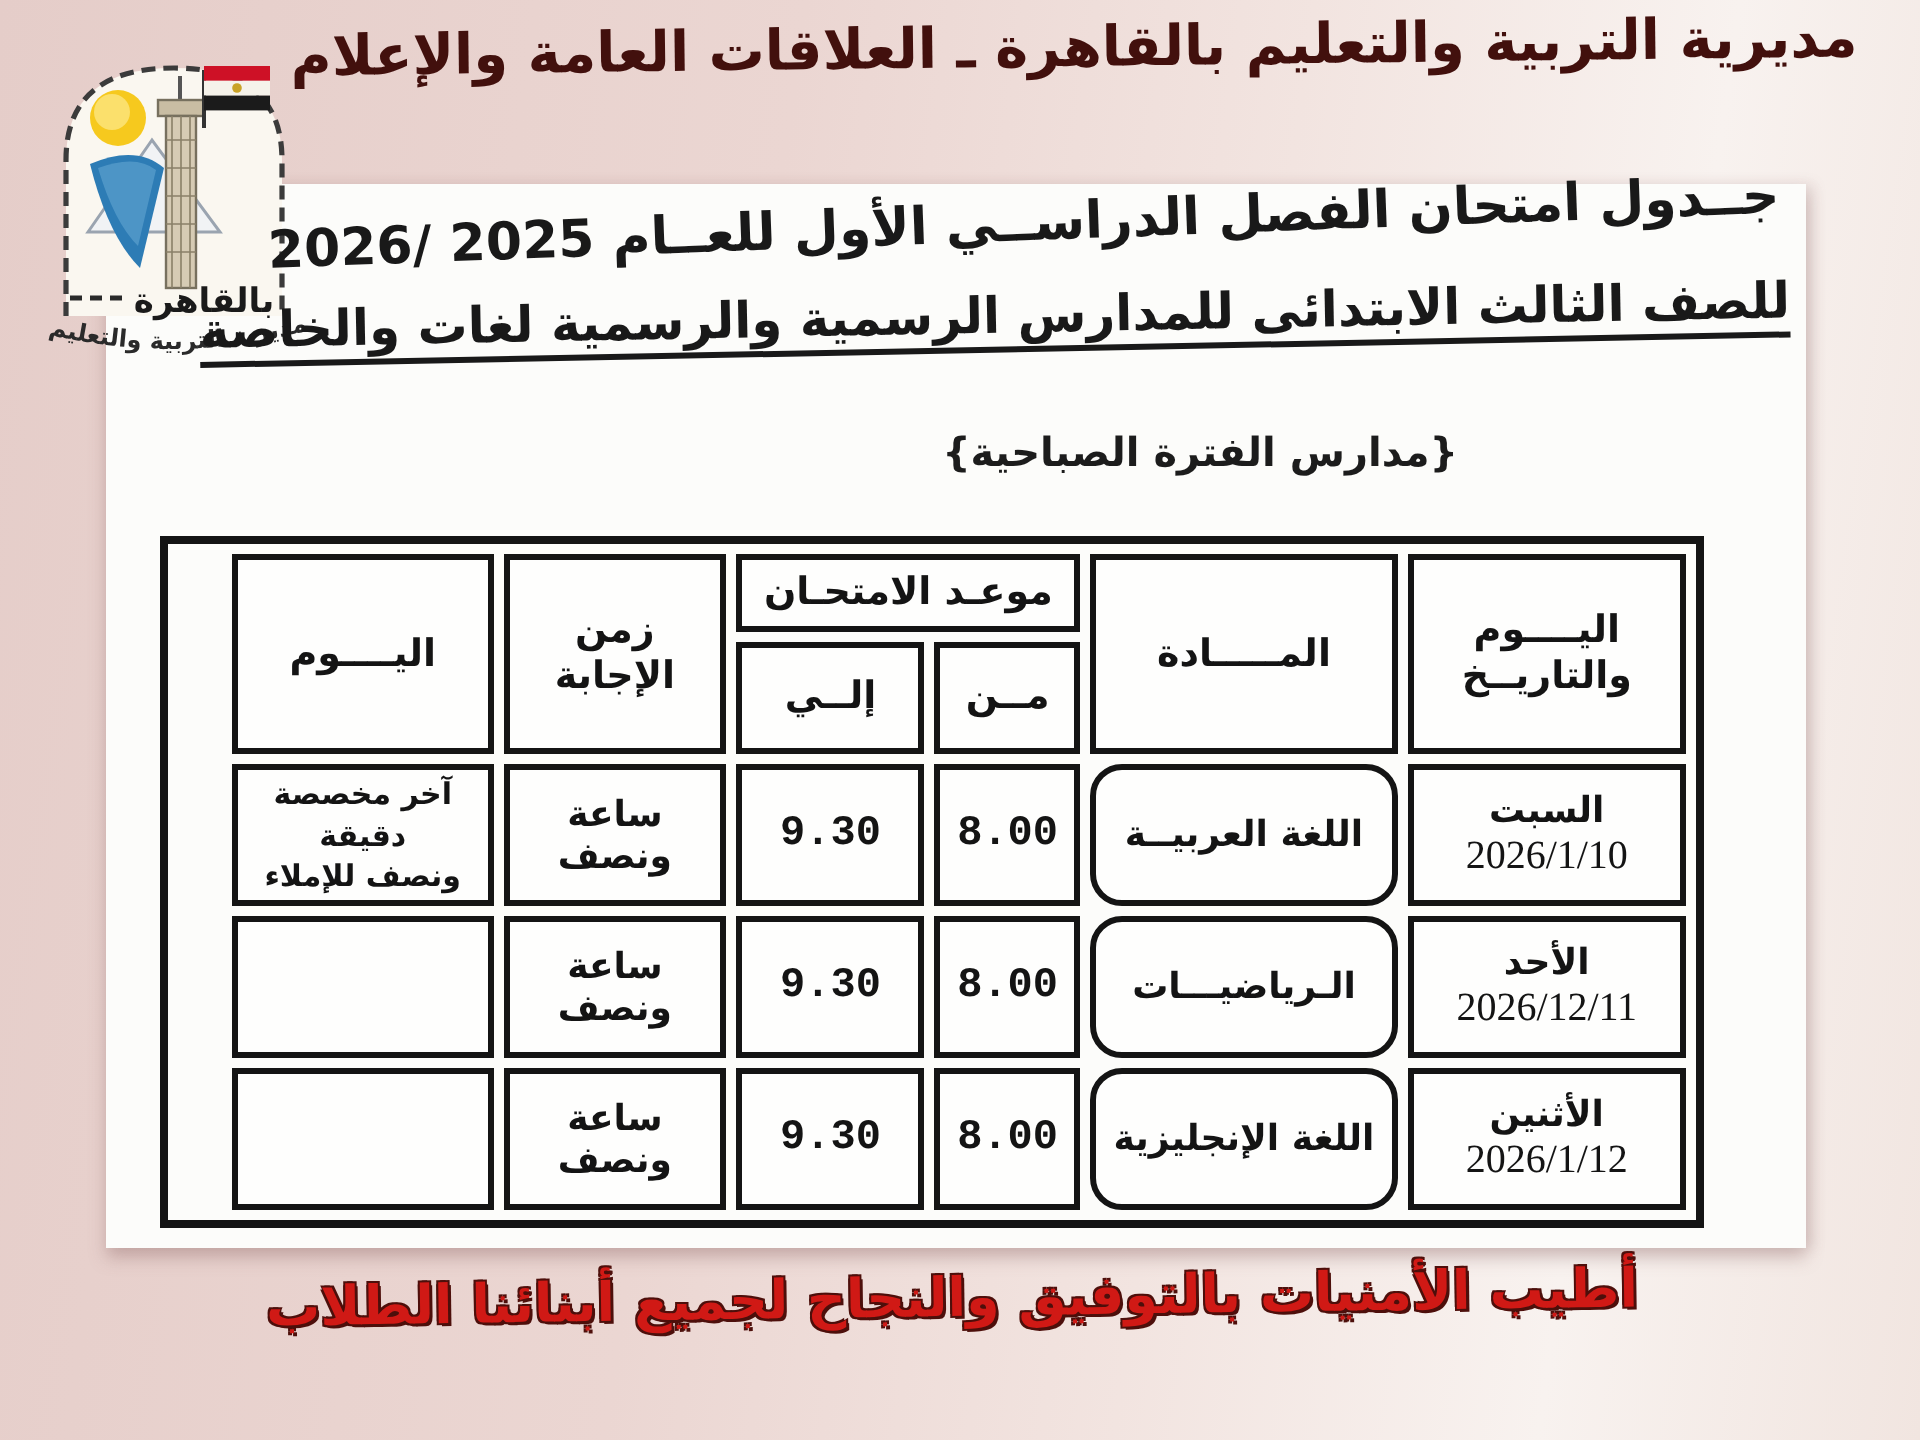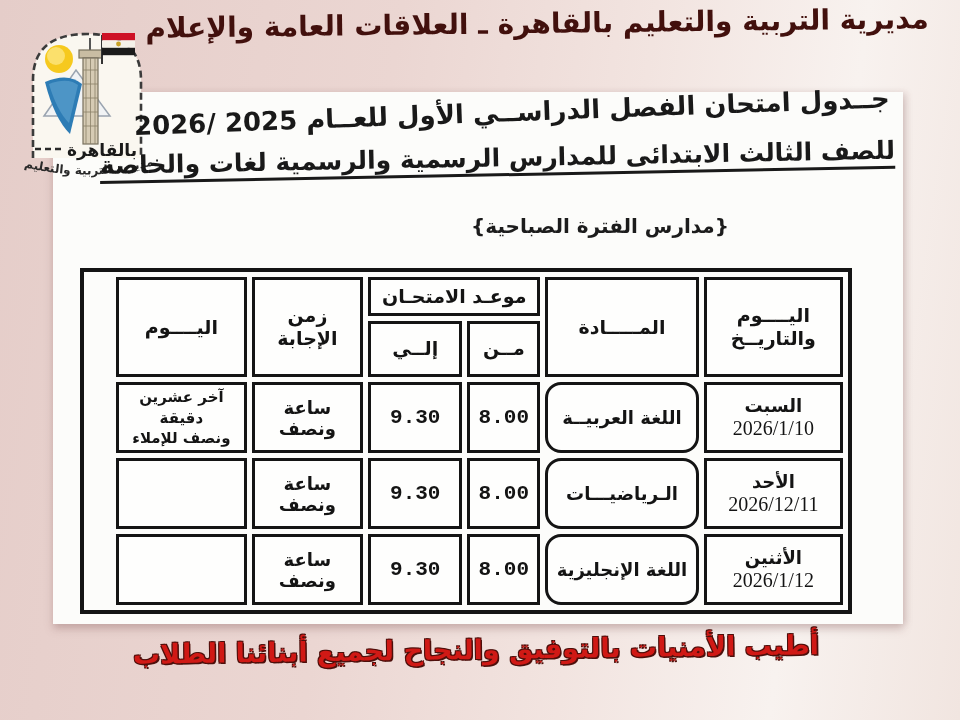--- a/index.html
+++ b/index.html
@@ -162,21 +162,21 @@
     <tr class="drow">
       <td>
         <div class="day-name">السبت</div>
         <div class="date-num">2026/1/10</div>
       </td>
       <td class="subject-cell">اللغة العربيــة</td>
       <td class="time-num">8.00</td>
       <td class="time-num">9.30</td>
       <td class="answer-cell">ساعة ونصف</td>
       <td class="notes-cell">
-        <div>آخر عشرين دقيقة</div>
+        <div>آخر مخصصة دقيقة</div>
         <div>ونصف للإملاء</div>
       </td>
     </tr>
 
     <tr class="drow">
       <td>
         <div class="day-name">الأحد</div>
         <div class="date-num">2026/12/11</div>
       </td>
       <td class="subject-cell">الـرياضيـــات</td>

